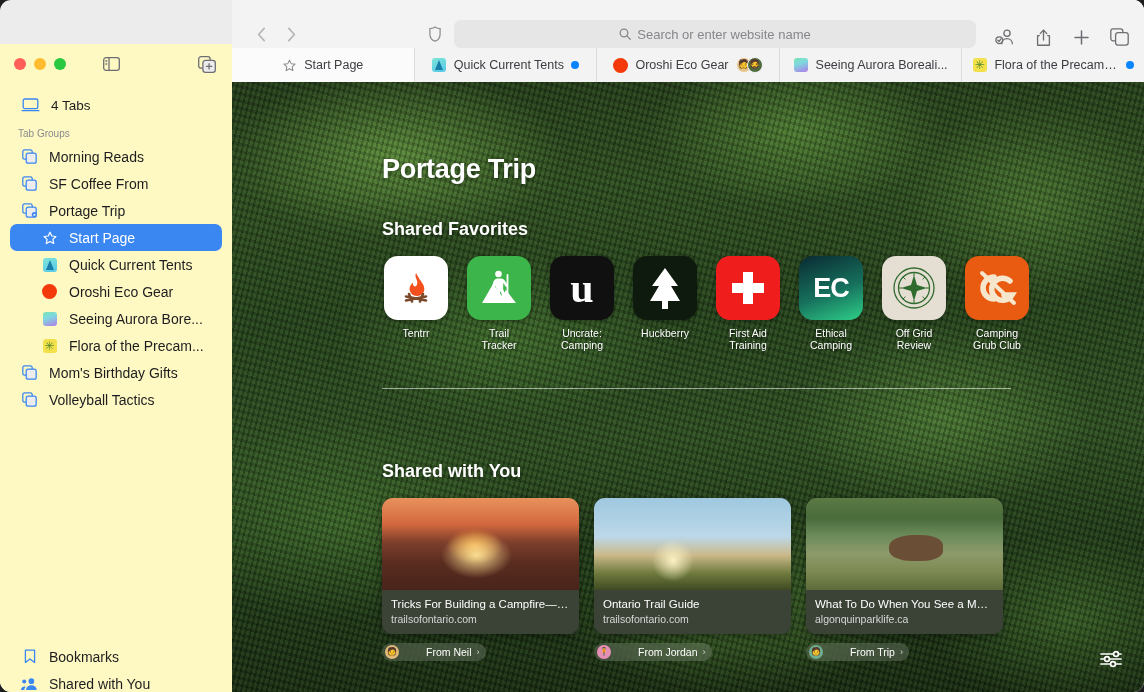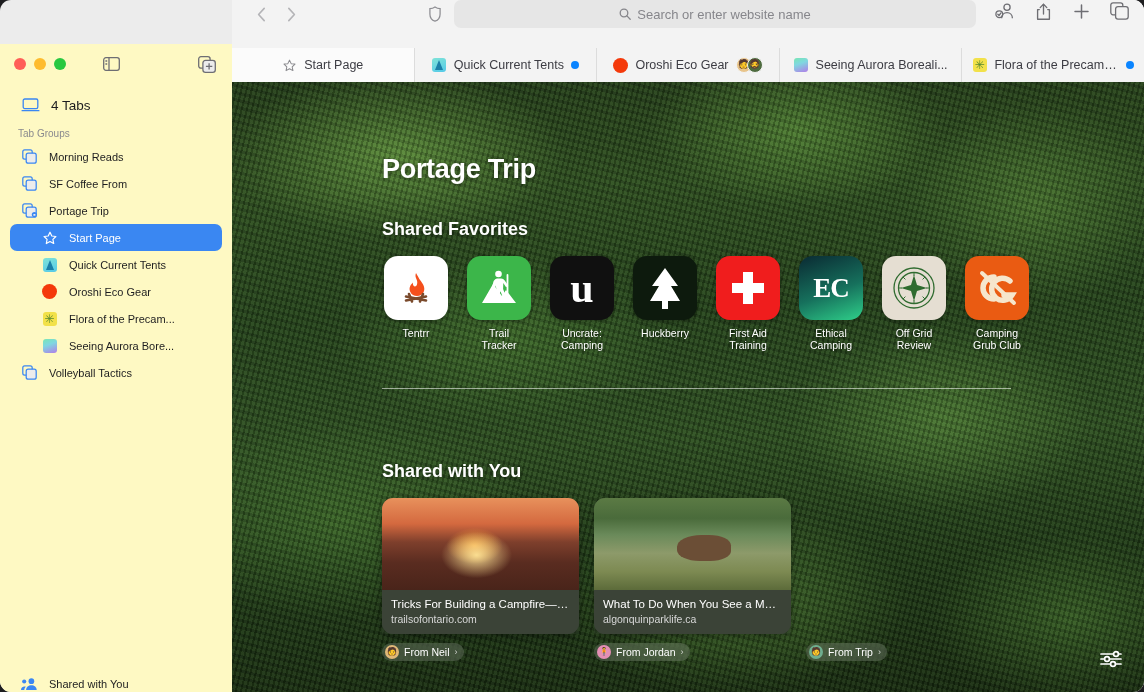--- a/index.html
+++ b/index.html
@@ -50,21 +50,21 @@
   .tabs-count-row .lbl { font-size: 13.5px; color: #1d1d1f; }
 
   .group-header {
     font-size: 10px; color: #8a8a8e; font-weight: 400;
     padding: 8px 0 4px 18px;
   }
 
   .side-item {
     display: flex; align-items: center; gap: 11px;
     height: 27px; margin: 0 10px; padding-left: 11px;
-    border-radius: 7px; font-size: 11px; color: #1d1d1f;
+    border-radius: 7px; font-size: 14px; color: #1d1d1f;
     white-space: nowrap;
   }
   .side-item.sub { padding-left: 31px; }
   .side-item.selected { background: #3a87f2; color: #fff; }
   .side-item .ico {
     width: 17px; height: 17px; flex: 0 0 17px;
     display: flex; align-items: center; justify-content: center;
   }
   .side-item .label { overflow: hidden; text-overflow: ellipsis; }
 
@@ -90,21 +90,21 @@
   }
 
   .sidebar-bottom { margin-top: auto; padding-bottom: 12px; }
 
   
   .main {
     flex: 1; display: flex; flex-direction: column;
     background: #f2f2f2; position: relative; overflow: hidden;
   }
   .toolbar {
-    height: 48px; display: flex; align-items: flex-start;
+    height: 48px; display: flex; align-items: flex-end;
     background: #f3f3f3; padding: 0 14px; gap: 0;
     flex: 0 0 48px;
   }
   .nav-btn {
     width: 30px; height: 28px; display: flex; align-items: center;
     justify-content: center; color: #b4b4b7;
   }
   .shield-btn {
     width: 30px; height: 28px; display: flex; align-items: center;
     justify-content: center; color: #8e8e93; margin-left: 114px;
@@ -228,21 +228,21 @@
   .from-slot { width: 197px; display: flex; }
   .from-chip {
     display: inline-flex; align-items: center; gap: 5px;
     background: rgba(255,255,255,.16); border-radius: 11px;
     padding: 2px 6px 2px 3px; backdrop-filter: blur(6px);
   }
   .from-chip .ava {
     width: 14px; height: 14px; border-radius: 50%;
     font-size: 8px; line-height: 14px; text-align: center; overflow:hidden;
   }
-  .from-chip .ftxt { font-size: 10.5px; color: #fff; }
+  .from-chip .ftxt { font-size: 10.5px; color: #fff; margin-left: 22px; }
   .from-chip .chev { font-size: 9px; color: rgba(255,255,255,.75); }
 
   .settings-btn {
     position: absolute; right: 18px; bottom: 18px;
     width: 30px; height: 30px; display: flex;
     align-items: center; justify-content: center;
     color: #fff;
   }
 
   .img-campfire {
@@ -359,44 +359,61 @@
 
     <div class="side-item sub">
       <span class="ico">
         <span class="fav-circle"></span>
       </span>
       <span class="label">Oroshi Eco Gear</span>
     </div>
 
     <div class="side-item sub">
       <span class="ico">
-        <span class="fav-ico fav-flora"></span>
-      </span>
-      <span class="label">Flora of the Precam...</span>
+        <span class="fav-ico fav-aurora"></span>
+      </span>
+      <span class="label">Seeing Aurora Bore...</span>
     </div>
 
     <div class="side-item sub">
       <span class="ico">
-        <span class="fav-ico fav-aurora"></span>
-      </span>
-      <span class="label">Seeing Aurora Bore...</span>
-    </div>
-
+        <span class="fav-ico fav-flora"></span>
+      </span>
+      <span class="label">Flora of the Precam...</span>
+    </div>
 
     <div class="side-item">
       <span class="ico" style="color:#3a87f2;">
         <svg width="15" height="15" viewBox="0 0 15 15" fill="none" stroke="currentColor" stroke-width="1.25">
           <rect x="0.8" y="0.8" width="9.4" height="9.4" rx="1.9"></rect>
           <rect x="4.2" y="4.2" width="10" height="10" rx="2" fill="#ececec"></rect>
         </svg>
       </span>
+      <span class="label">Mom's Birthday Gifts</span>
+    </div>
+
+    <div class="side-item">
+      <span class="ico" style="color:#3a87f2;">
+        <svg width="15" height="15" viewBox="0 0 15 15" fill="none" stroke="currentColor" stroke-width="1.25">
+          <rect x="0.8" y="0.8" width="9.4" height="9.4" rx="1.9"></rect>
+          <rect x="4.2" y="4.2" width="10" height="10" rx="2" fill="#ececec"></rect>
+        </svg>
+      </span>
       <span class="label">Volleyball Tactics</span>
     </div>
 
     <div class="sidebar-bottom">
+      <div class="side-item" style="height:27px;">
+        <span class="ico" style="color:#3a87f2;">
+          <svg width="12" height="15" viewBox="0 0 12 15" fill="none" stroke="currentColor" stroke-width="1.3" stroke-linejoin="round">
+            <path d="M1.4 1.2h9.2v12.2L6 9.9l-4.6 3.5z"></path>
+          </svg>
+        </span>
+        <span class="label">Bookmarks</span>
+      </div>
       <div class="side-item" style="height:27px;">
         <span class="ico" style="color:#3a87f2;">
           <svg width="18" height="14" viewBox="0 0 18 14" fill="currentColor">
             <circle cx="11" cy="4" r="3"></circle>
             <path d="M5.4 13.4c0-3.1 2.5-5 5.6-5s5.6 1.9 5.6 5z"></path>
             <circle cx="3.4" cy="4.4" r="2.2"></circle>
             <path d="M0 13.4c0-2.3 1.6-3.8 3.6-3.8.6 0 1.1.1 1.5.3-1 1-1.6 2.2-1.6 3.5z"></path>
           </svg>
         </span>
         <span class="label">Shared with You</span>
@@ -579,21 +596,21 @@
                 <svg width="42" height="42" viewBox="0 0 42 42">
                   <path d="M16 5h10v11h11v10H26v11H16V26H5V16h11z" fill="#ffffff"></path>
                 </svg>
               </span>
               <span class="cap">First Aid
 Training</span>
             </div>
 
             <div class="fav">
               <span class="tile" style="background:linear-gradient(160deg,#0a2a33 0%,#16705c 55%,#2fd08a 100%);">
-                <span style="font-family:Liberation Serif, serif;font-weight:700;font-size:27px;color:#fff;letter-spacing:-1px;">EC</span>
+                <span style="font-family:Liberation Sans, sans-serif;font-weight:700;font-size:27px;color:#fff;letter-spacing:-1px;">EC</span>
               </span>
               <span class="cap">Ethical
 Camping</span>
             </div>
 
             <div class="fav">
               <span class="tile" style="background:#e5ded2;">
                 <svg width="50" height="50" viewBox="0 0 50 50" fill="none" stroke="#2f6b2f" stroke-width="1.3">
                   <circle cx="25" cy="25" r="20"></circle>
                   <circle cx="25" cy="25" r="15.5"></circle>
@@ -637,20 +654,27 @@
           <div class="swy-grid">
 
             <div class="swy-card">
               <div class="swy-img img-campfire"></div>
               <div class="swy-meta">
                 <div class="swy-title">Tricks For Building a Campfire—F...</div>
                 <div class="swy-url">trailsofontario.com</div>
               </div>
             </div>
 
+            <div class="swy-card">
+              <div class="swy-img img-hike"></div>
+              <div class="swy-meta">
+                <div class="swy-title">Ontario Trail Guide</div>
+                <div class="swy-url">trailsofontario.com</div>
+              </div>
+            </div>
 
             <div class="swy-card">
               <div class="swy-img img-moose"></div>
               <div class="swy-meta">
                 <div class="swy-title">What To Do When You See a Moo...</div>
                 <div class="swy-url">algonquinparklife.ca</div>
               </div>
             </div>
 
           </div>

